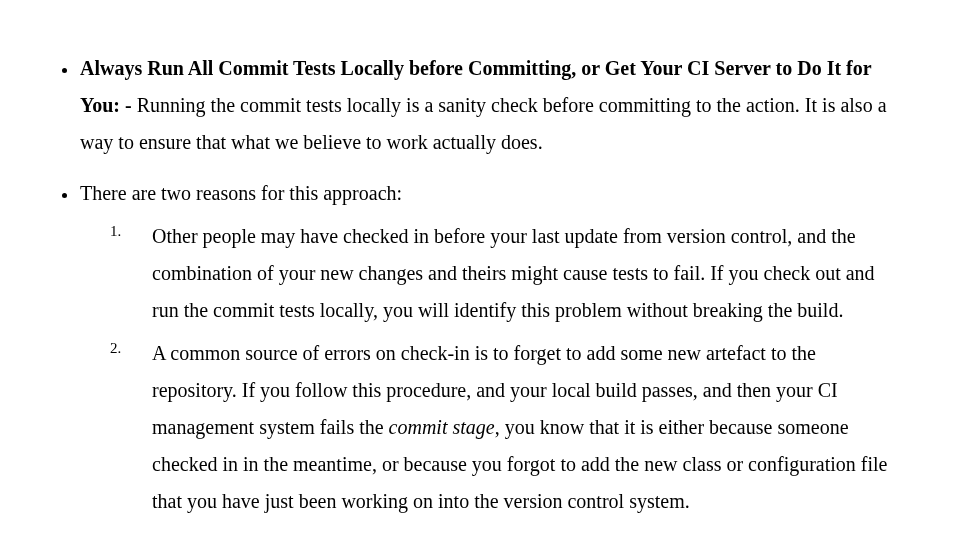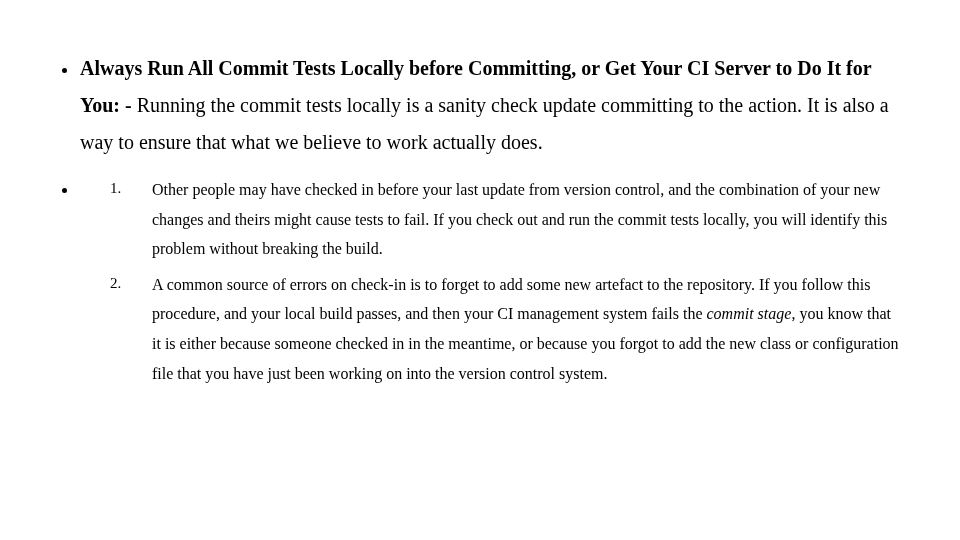--- a/index.html
+++ b/index.html
@@ -32,21 +32,21 @@
   .bold-italic {
     font-weight: bold;
   }
   ol.inner {
     margin: 6px 0 0 0;
     padding-left: 52px;
     list-style: none;
     counter-reset: item;
   }
   ol.inner > li {
-    font-size: 16px;
+    font-size: 20px;
     line-height: 1.85;
     margin-bottom: 6px;
     position: relative;
     padding-left: 20px;
   }
   ol.inner > li::before {
     counter-increment: item;
     content: counter(item) ".";
     position: absolute;
     left: -22px;
@@ -56,23 +56,24 @@
   .italic {
     font-style: italic;
   }
 </style>
 </head>
 <body>
 
 <div class="page">
   <ul class="top">
     <li>
-      <span class="bold-italic">Always Run All Commit Tests Locally before Committing, or Get Your CI Server to Do It for You: -</span><span> Running the commit tests locally is a sanity check update committing to the action. It is also a way to ensure that what we believe to work actually does.</span>
+      <span class="bold-italic">Always Run All Commit Tests Locally before Committing, or Get Your CI Server to Do It for You: -</span><span> Running the commit tests locally is a sanity check before committing to the action. It is also a way to ensure that what we believe to work actually does.</span>
     </li>
     <li>
+      <span>There are two reasons for this approach:</span>
       <ol class="inner">
         <li>
           <span>Other people may have checked in before your last update from version control, and the combination of your new changes and theirs might cause tests to fail. If you check out and run the commit tests locally, you will identify this problem without breaking the build.</span>
         </li>
         <li>
           <span> A common source of errors on check-in is to forget to add some new artefact to the repository. If you follow this procedure, and your local build passes, and then your CI management system fails the </span><span class="italic">commit stage</span><span>, you know that it is either because someone checked in in the meantime, or because you forgot to add the new class or configuration file that you have just been working on into the version control system.</span>
         </li>
       </ol>
     </li>
   </ul>

